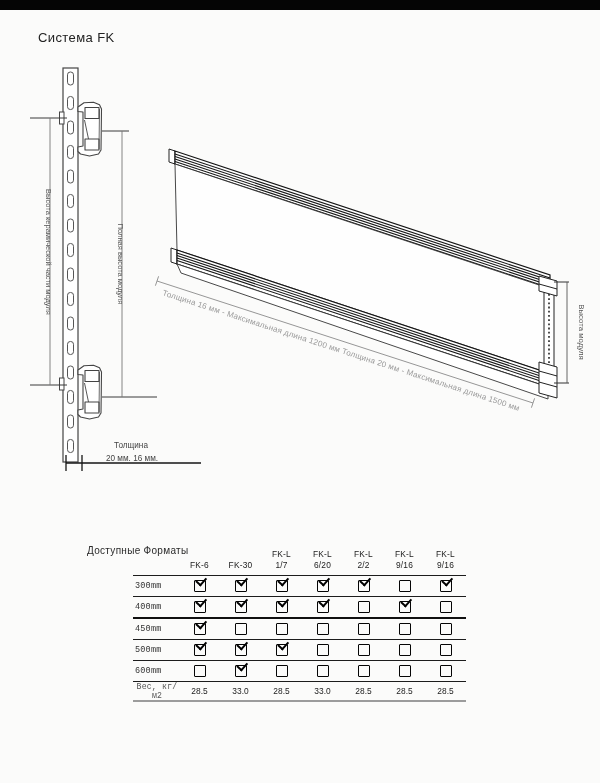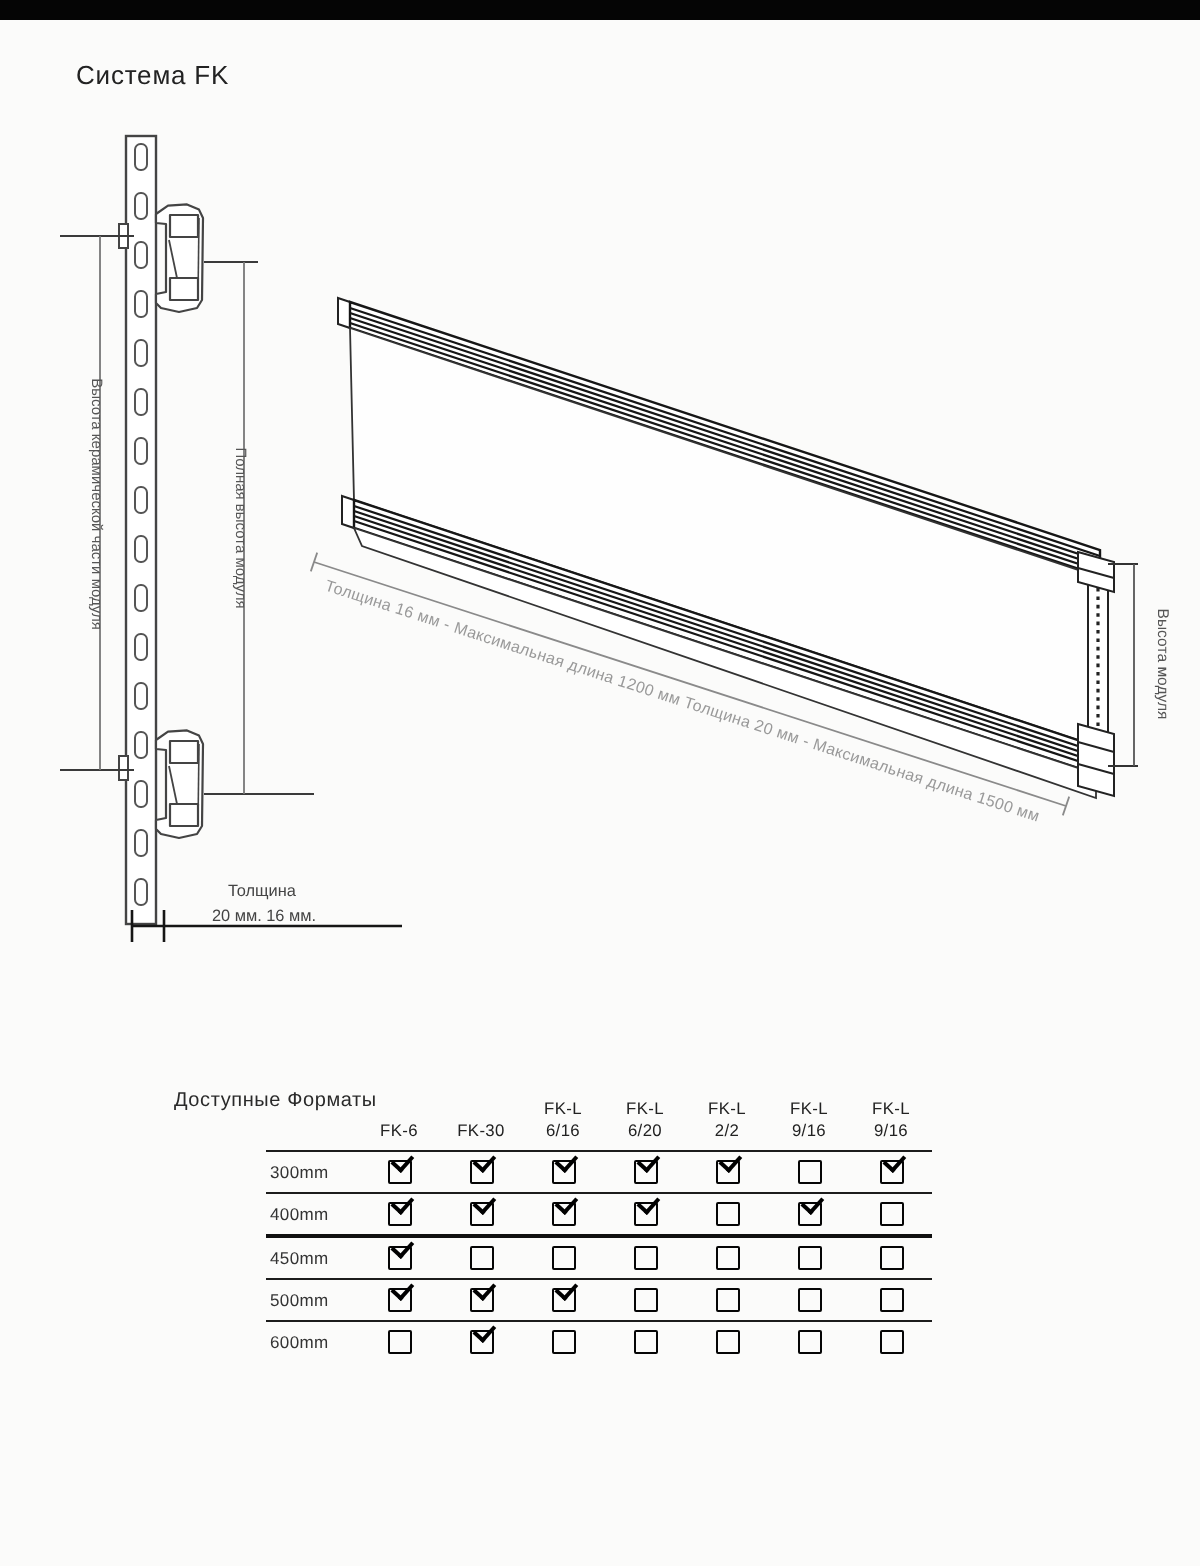--- a/index.html
+++ b/index.html
@@ -18,21 +18,21 @@
   .formats-title { position:absolute; left:87px; top:545px; font-size:10px; color:#2a2a2a; letter-spacing:.3px; }
 
   table.formats { position:absolute; left:133px; top:549px; border-collapse:collapse; table-layout:fixed; }
   table.formats col.lbl { width:46px; }
   table.formats col.c   { width:41px; }
   table.formats th, table.formats td { padding:0; font-weight:normal; }
   table.formats thead th { vertical-align:bottom; padding-bottom:4px; font-size:8.4px; color:#222; text-align:center; line-height:1.3; letter-spacing:.2px; }
   table.formats tr.rowline { border-top:1px solid #1c1c1c; }
   table.formats tr.thicktop { border-top:2.5px solid #101010; }
   table.formats tr.graybottom { border-bottom:2.2px solid #9c9c9c; }
-  table.formats td.rowlabel { font-size:8.5px; color:#333; text-align:left; padding-left:2px; letter-spacing:.2px; }
+  table.formats td.rowlabel { font-size:8.5px; color:#333; text-align:left; padding-left:2px; letter-spacing:.2px;font-family:Liberation Mono, monospace; }
   table.formats tr.checkrow td { height:20px; }
   table.formats tr.valrow td { height:17px; font-size:8.4px; text-align:center; color:#222; }
   table.formats tr.valrow td.rowlabel { color:#555; font-size:8.2px; }
   .cbwrap { display:flex; justify-content:center; }
   .cb { position:relative; width:10px; height:10px; border:1.6px solid #050505; border-radius:1px; }
   .cb .mark {
     position:absolute; left:1px; top:-3.5px; width:8px; height:4.5px;
     border-left:2.3px solid #000; border-bottom:2.3px solid #000;
     transform:rotate(-48deg);
   }
@@ -172,21 +172,21 @@
           <th>
             <div>&nbsp;</div>
             <div>FK-6</div>
           </th>
           <th>
             <div>&nbsp;</div>
             <div>FK-30</div>
           </th>
           <th>
             <div>FK-L</div>
-            <div>6/16</div>
+            <div>1/7</div>
           </th>
           <th>
             <div>FK-L</div>
             <div>6/20</div>
           </th>
           <th>
             <div>FK-L</div>
             <div>2/2</div>
           </th>
           <th>
@@ -415,16 +415,26 @@
             <div class="cbwrap">
               <div class="cb"></div>
             </div>
           </td>
           <td>
             <div class="cbwrap">
               <div class="cb"></div>
             </div>
           </td>
         </tr>
+        <tr class="valrow rowline graybottom">
+          <td class="rowlabel">Вес, кг/м2</td>
+          <td>28.5</td>
+          <td>33.0</td>
+          <td>28.5</td>
+          <td>33.0</td>
+          <td>28.5</td>
+          <td>28.5</td>
+          <td>28.5</td>
+        </tr>
       </tbody>
   </table>
 
 </div>
 
 </body></html>

